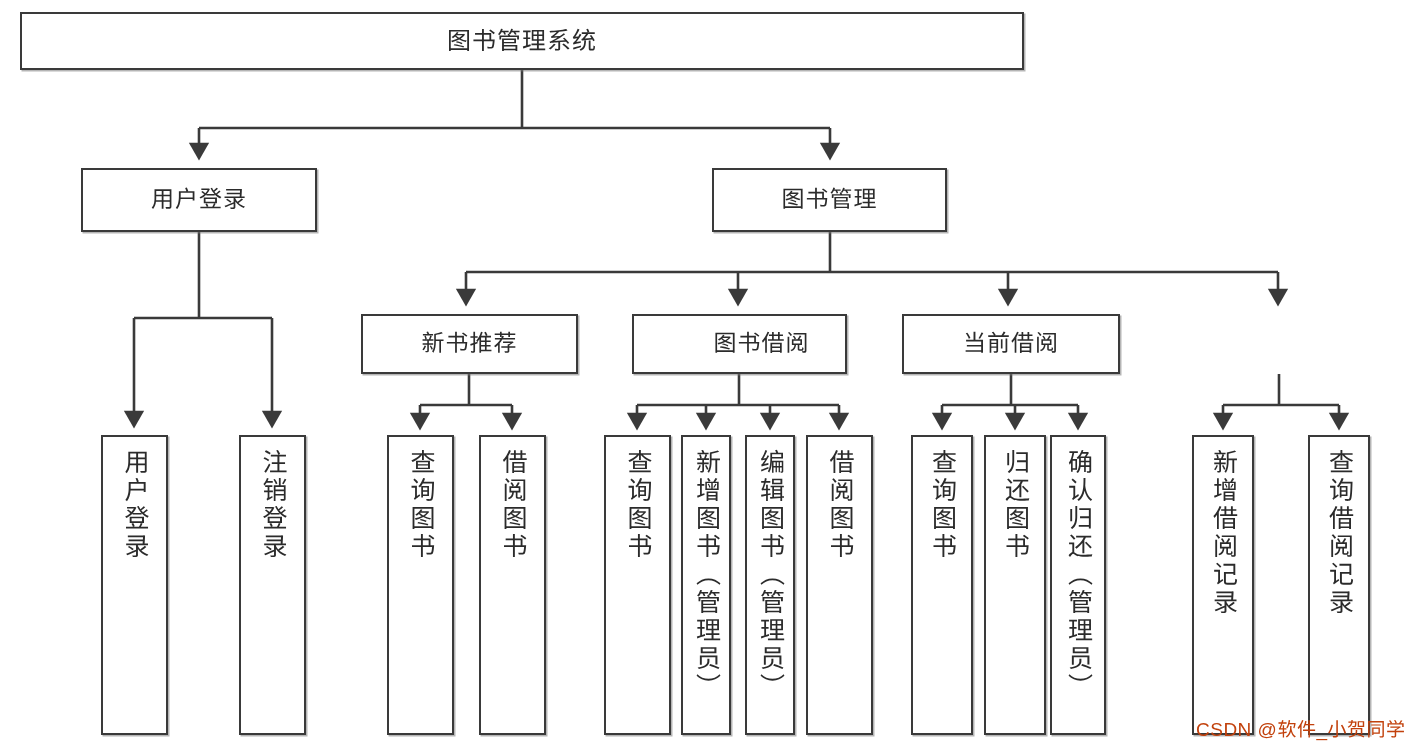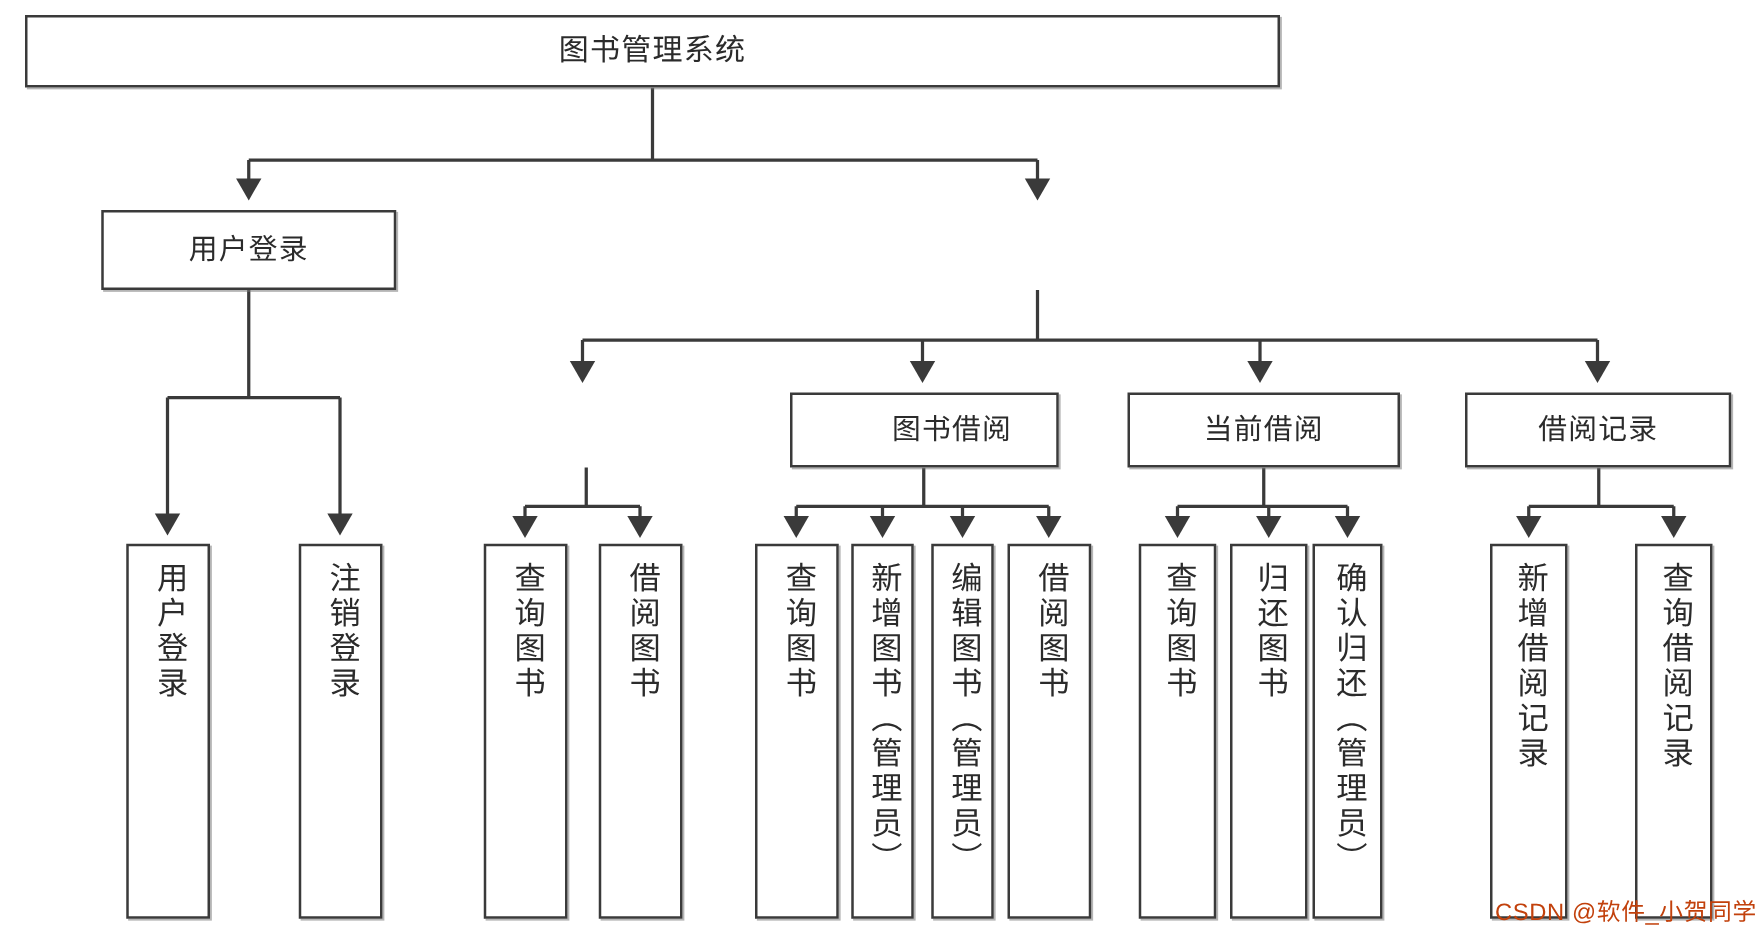--- a/index.html
+++ b/index.html
@@ -128,29 +128,32 @@
     </g>
   </svg>
 
   <div class="node-box horizontal root" style="left: 20px; top: 12px; width: 1004px; height: 58px;">
     <span class="node-label">图书管理系统</span>
   </div>
 
   <div class="node-box horizontal" style="left: 81px; top: 168px; width: 236px; height: 64px;">
     <span class="node-label">用户登录</span>
   </div>
+  <div class="node-box horizontal" style="left: 712px; top: 168px; width: 235px; height: 64px;">
+    <span class="node-label">图书管理</span>
+  </div>
 
+  <div class="node-box horizontal" style="left: 361px; top: 314px; width: 217px; height: 60px;">
+    <span class="node-label">新书推荐</span>
+  </div>
   <div class="node-box horizontal" style="left: 632px; top: 314px; width: 215px; height: 60px; padding-left: 44px;">
     <span class="node-label">图书借阅</span>
   </div>
   <div class="node-box horizontal" style="left: 902px; top: 314px; width: 218px; height: 60px; font-family: Liberation Serif, serif;">
     <span class="node-label">当前借阅</span>
-  </div>
-  <div class="node-box horizontal" style="left: 1172px; top: 314px; width: 213px; height: 60px;">
-    <span class="node-label">借阅记录</span>
   </div>
 
   <div class="node-box vertical" style="left: 101px; top: 435px; width: 67px; height: 300px;">
     <span class="node-label">用户登录</span>
   </div>
   <div class="node-box vertical" style="left: 239px; top: 435px; width: 67px; height: 300px;">
     <span class="node-label">注销登录</span>
   </div>
   <div class="node-box vertical" style="left: 387px; top: 435px; width: 67px; height: 300px;">
     <span class="node-label">查询图书</span>

